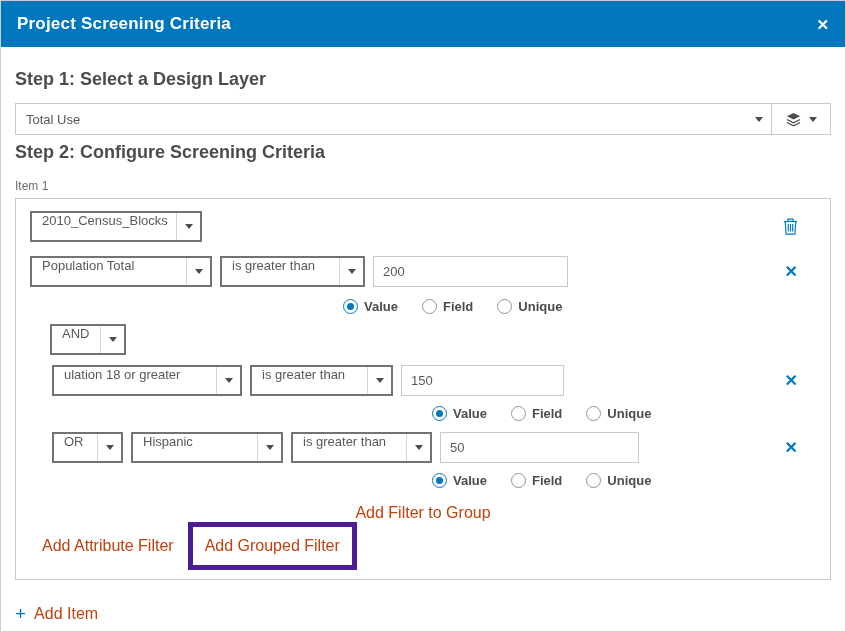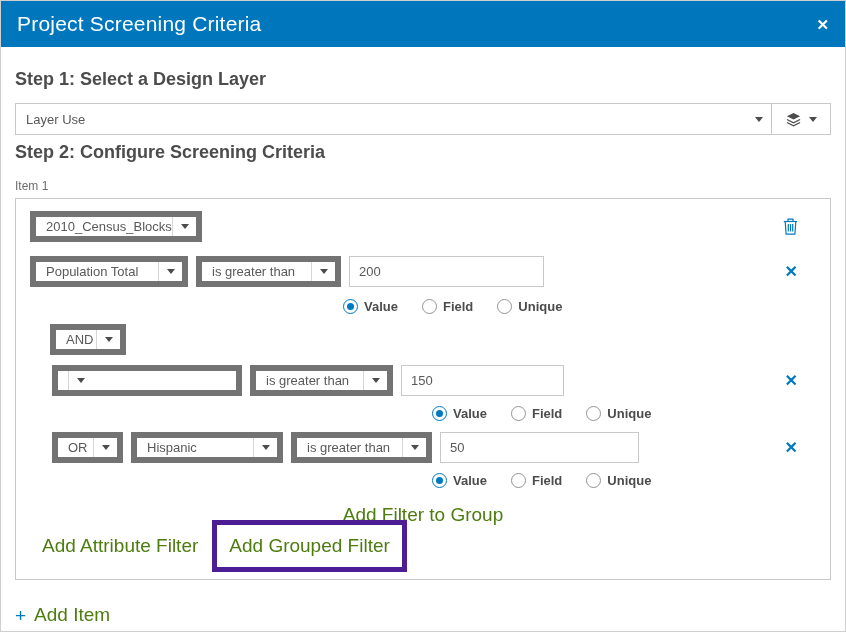--- a/index.html
+++ b/index.html
@@ -15,33 +15,33 @@
     display: flex; flex-direction: column;
     overflow: hidden;
   }
   
   .dlg-header {
     flex: 0 0 46px; height: 46px;
     background: #0077bc;
     display: flex; align-items: center;
     padding: 0 16px;
   }
-  .dlg-title { color: #fff; font-size: 21px; font-weight: normal; flex: 1; letter-spacing: .2px; }
+  .dlg-title { color: #fff; font-size: 17px; font-weight: bold; flex: 1; letter-spacing: .2px; }
   .dlg-close { color: #fff; font-size: 15px; font-weight: bold; line-height: 1; cursor: pointer; }
   
   .dlg-body { padding: 0 14px; flex: 1; overflow: hidden; }
   .section-label { font-size: 18px; font-weight: bold; color: #4c4c4c; }
   .s1 { margin-top: 22px; }
   .s2 { margin-top: 7px; }
   .item-label { margin-top: 16px; font-size: 12px; color: #6e6e6e; }
   
   .select {
-    display: flex; align-items: center;
+    display: flex; 
     height: 31px; background: #fff;
-    border: 6px solid #737373;
+    border: 2px solid #737373;
     font-size: 13px; color: #595959;
     padding-left: 10px; cursor: pointer;
     white-space: nowrap; overflow: hidden;
   }
   .select .txt { flex: 1; overflow: hidden; text-overflow: ellipsis; }
   .caret-box {
     flex: 0 0 24px; align-self: stretch;
     display: flex; align-items: center; justify-content: center;
     border-left: 1px solid #d6d6d6;
   }
@@ -83,41 +83,41 @@
   .row > * + * { margin-left: 8px; }
   .r-top { margin-top: 0; }
   .r2 { margin-top: 14px; }
   .r-and { margin-top: 10px; padding-left: 20px; }
   .group { margin-left: 22px; }
   .g-r1 { margin-top: 10px; }
   .g-r2 { margin-top: 11px; }
   .right-icon { margin-left: auto !important; margin-right: 18px; cursor: pointer; display: flex; align-items: center; }
   .x-icon { color: #0079c1; font-size: 16px; font-weight: bold; line-height: 1; }
   
-  .w172{width:172px}.w100{width:100px}.w158{width:158px}.w145{width:145px}
+  .w172{width:172px}.w100{width:100px}.w158{width:182px}.w145{width:145px}
   .w195{width:195px}.w76{width:76px}.w190{width:190px}.w143{width:143px}
   .w163{width:163px}.w71{width:71px}.w152{width:152px}.w141{width:141px}.w199{width:199px}
   
   .radio-row { display: flex; align-items: center; margin-top: 12px; height: 15px; }
   .rr1 { margin-left: 313px; }
   .rrg { margin-left: 380px; margin-top: 10px; }
   .radio-opt { display: flex; align-items: center; cursor: pointer; margin-right: 24px; }
   .radio {
     width: 15px; height: 15px; flex: 0 0 15px;
     border: 1px solid #949494; border-radius: 50%;
     background: #fff; position: relative;
   }
   .radio.checked { border-color: #0079c1; }
   .radio.checked::after {
     content: ""; position: absolute; left: 3px; top: 3px;
     width: 7px; height: 7px; border-radius: 50%; background: #0079c1;
   }
   .radio-lbl { margin-left: 6px; font-size: 13px; font-weight: bold; color: #4c4c4c; }
   
-  .blue-link { color: #4d7c0f; font-size: 19px; text-decoration: none; cursor: pointer; }
+  .blue-link { color: #c2410c; font-size: 16px; text-decoration: none; cursor: pointer; }
   .center-link { margin-top: 16px; text-align: center; height: 15px; }
   .bottom-links { margin-top: 4px; display: flex; align-items: center; height: 46px; }
   .bottom-links .attr-link { margin-left: 12px; }
   .focus-box {
     margin-left: 14px;
     border: 5px solid #4c1d95;
     padding: 10px 12px;
     display: inline-flex; align-items: center;
   }
   
@@ -133,21 +133,21 @@
     <div class="dlg-title">Project Screening Criteria</div>
     <div class="dlg-close">✕</div>
   </div>
 
   <div class="dlg-body">
 
     <div class="section-label s1">Step 1: Select a Design Layer</div>
 
     <div class="layer-row">
       <div class="layer-main">
-        <span class="txt">Layer Use</span>
+        <span class="txt">Total Use</span>
         <span class="caret-box no-div">
             <span class="caret"></span>
           </span>
       </div>
       <div class="layers-btn">
         <span style="display:flex;">
           <svg width="15" height="15" viewBox="0 0 16 16">
             <path d="M8 1 L15 4.5 8 8 1 4.5 Z" fill="#4c4c4c"></path>
             <path d="M1 8 l7 3.5 7 -3.5" fill="none" stroke="#4c4c4c" stroke-width="1.4"></path>
             <path d="M1 11.2 l7 3.5 7 -3.5" fill="none" stroke="#4c4c4c" stroke-width="1.4"></path>
@@ -223,20 +223,21 @@
           <span class="caret-box">
               <span class="caret"></span>
             </span>
         </div>
       </div>
 
       <div class="group">
 
         <div class="row g-r1">
           <div class="select w190">
+            <span class="txt">ulation 18 or greater</span>
             <span class="caret-box">
                 <span class="caret"></span>
               </span>
           </div>
           <div class="select w143">
             <span class="txt">is greater than</span>
             <span class="caret-box">
                 <span class="caret"></span>
               </span>
           </div>

